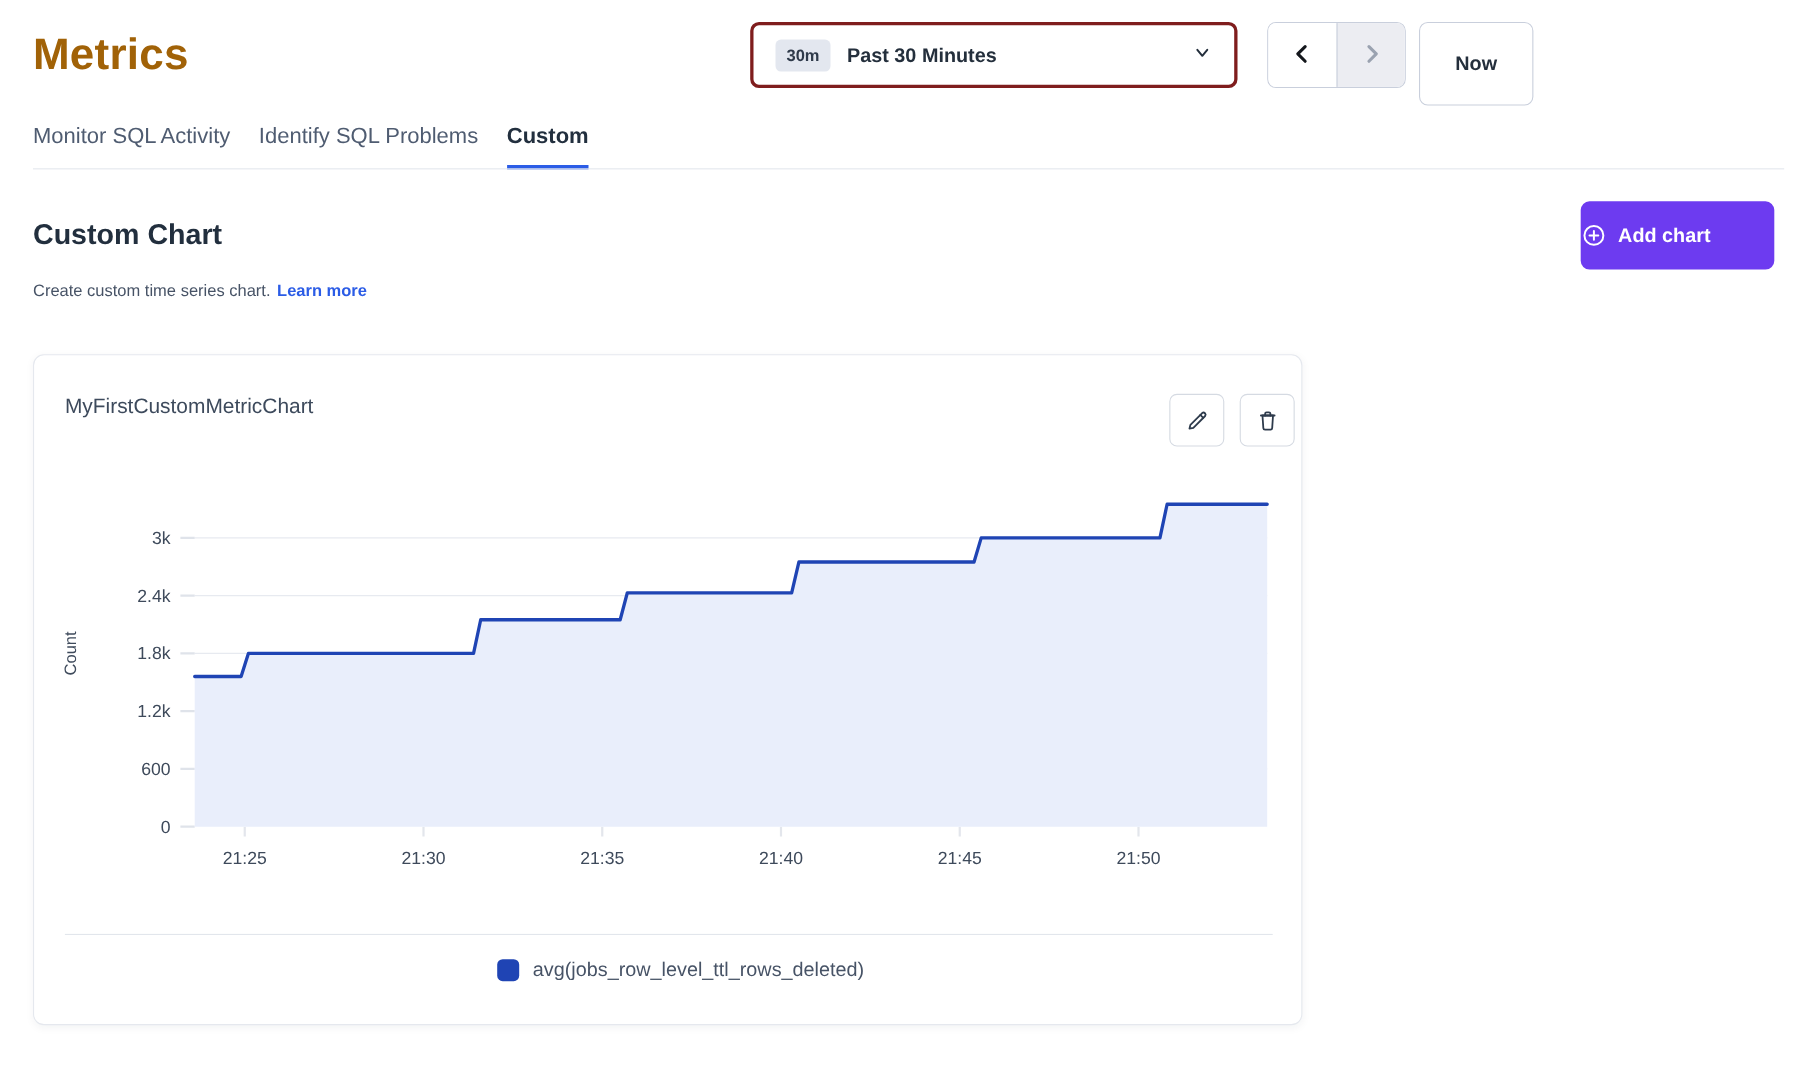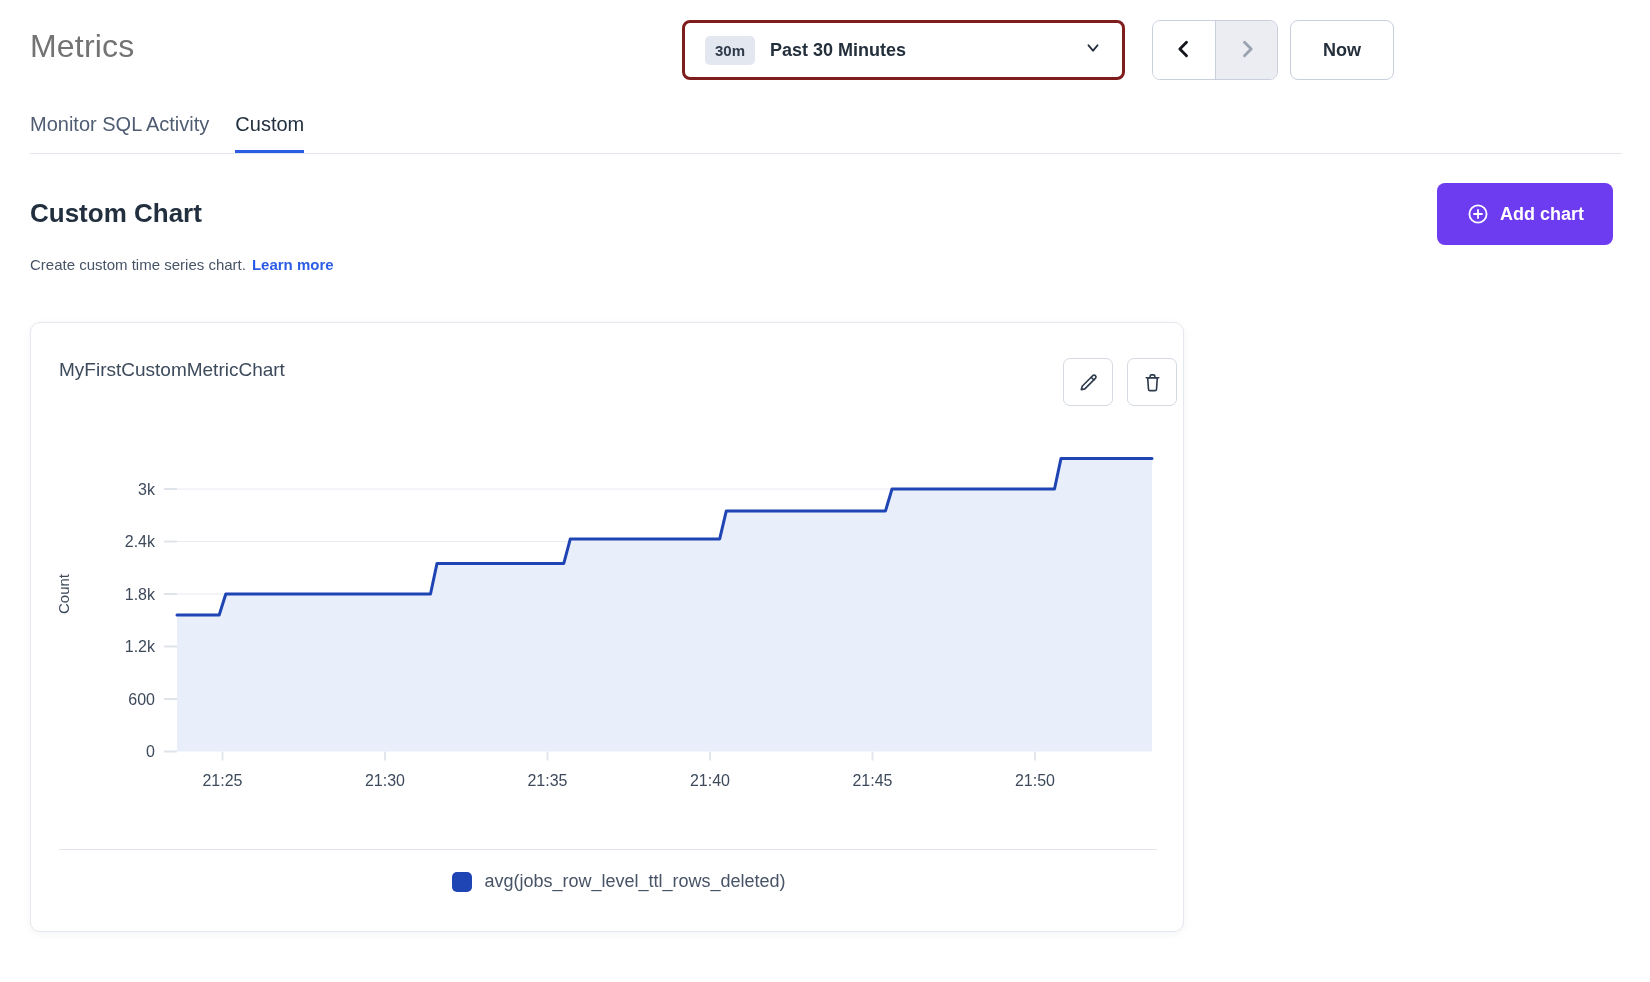--- a/index.html
+++ b/index.html
@@ -1,49 +1,49 @@
 <!DOCTYPE html>
 <html><head>
 <meta charset="utf-8">
 <style>
   * { margin:0; padding:0; box-sizing:border-box; }
   html,body { width:1650px; height:982px; background:#ffffff; overflow:hidden;
     font-family:"Liberation Sans","DejaVu Sans",sans-serif; color:#242f3c; }
   .abs { position:absolute; }
 
   
-  #page-title { left:30px; top:28px; font-size:32px; font-weight:400; color:#737373; letter-spacing:.2px; }
+  #page-title { left:30px; top:28px; font-size:40px; font-weight:700; color:#a16207; letter-spacing:.2px; }
 
   #time-dropdown { left:682px; top:20px; width:443px; height:60px; border:3px solid #7f1d1d;
     border-radius:8px; background:#fff; display:flex; align-items:center; padding:0 20px; cursor:pointer; }
   #range-badge { background:#e3e7ef; color:#2f3a4a; font-size:15px; font-weight:700;
     padding:7px 10px; border-radius:5px; line-height:1; }
   #range-label { margin-left:15px; font-size:18px; font-weight:600; color:#242f3c; flex:1; }
   .caret-svg { width:18px; height:18px; }
 
   #arrow-group { left:1152px; top:20px; height:60px; display:flex; border:1px solid #c9cfdc; border-radius:8px; overflow:hidden; background:#fff; }
   .arrow-btn { width:62px; height:58px; display:flex; align-items:center; justify-content:center; background:#fff; border:none; cursor:pointer; }
   .arrow-btn + .arrow-btn { border-left:1px solid #c9cfdc; }
   .arrow-btn.disabled { background:#ecedf2; cursor:default; }
 
-  #now-button { left:1290px; top:20px; width:104px; height:60px; border:1px solid #c9cfdc; border-radius:8px;
+  #now-button { left:1290px; top:20px; width:104px; height:76px; border:1px solid #c9cfdc; border-radius:8px;
     background:#fff; font-size:18px; font-weight:600; color:#242f3c; display:flex; align-items:center; justify-content:center; cursor:pointer; }
 
   
   #tabs-row { left:30px; top:112px; display:flex; gap:26px; }
   .tab { font-size:20px; color:#4f5c71; line-height:24px; padding-bottom:14px; border-bottom:4px solid transparent; cursor:pointer; }
-  .tab.active { color:#222f3e; font-weight:400; border-bottom-color:#2b5ce6;text-align:right; }
+  .tab.active { color:#222f3e; font-weight:700; border-bottom-color:#2b5ce6;text-align:right; }
   #tabs-border { left:30px; top:153px; width:1592px; height:1px; background:#e3e7ed; }
 
   
   #section-heading { left:30px; top:198px; font-size:26px; font-weight:700; color:#222f3e; }
   #section-desc { left:30px; top:256px; font-size:15px; color:#475366; }
   #learn-more { color:#2b5ce6; font-weight:600; text-decoration:none; margin-left:6px; cursor:pointer; }
   #add-chart-button { left:1437px; top:183px; width:176px; height:62px; background:#6d3bf0; border:none; border-radius:8px;
-    color:#fff; font-size:18px; font-weight:600; display:flex; align-items:center; justify-content:center; gap:10px; cursor:pointer;
+    color:#fff; font-size:18px; font-weight:600; display:flex; align-items:center; justify-content:flex-start; gap:10px; cursor:pointer;
     font-family:"Liberation Sans","DejaVu Sans",sans-serif; }
 
   
   #chart-card { left:30px; top:322px; width:1154px; height:610px; background:#fff;
     border:1px solid #e5e8ee; border-radius:10px; box-shadow:0 2px 8px rgba(20,30,60,.05); }
   #card-title { position:absolute; left:28px; top:36px; font-size:19px; font-weight:400; color:#3d4a5c; }
   .icon-btn { position:absolute; top:35px; width:50px; height:48px; background:#fff; border:1px solid #d5dae2;
     border-radius:7px; display:flex; align-items:center; justify-content:center; cursor:pointer; }
   #edit-button { left:1032px; } #delete-button { left:1096px; }
   #chart-svg { position:absolute; left:0; top:100px; }
@@ -83,20 +83,21 @@
           <polyline points="9 4 17 12 9 20" fill="none" stroke="#9aa2b0" stroke-width="3.4" stroke-linecap="round" stroke-linejoin="round"></polyline>
         </svg>
     </span>
   </button>
 </div>
 
 <button class="abs" id="now-button">Now</button>
 
 <div class="abs" id="tabs-row">
   <div class="tab">Monitor SQL Activity</div>
+  <div class="tab">Identify SQL Problems</div>
   <div class="tab active">Custom</div>
 </div>
 <div class="abs" id="tabs-border"></div>
 
 <h2 class="abs" id="section-heading">Custom Chart</h2>
 <div class="abs" id="section-desc">
   <span>Create custom time series chart.</span><a id="learn-more">Learn more</a>
 </div>
 
 <button class="abs" id="add-chart-button">

